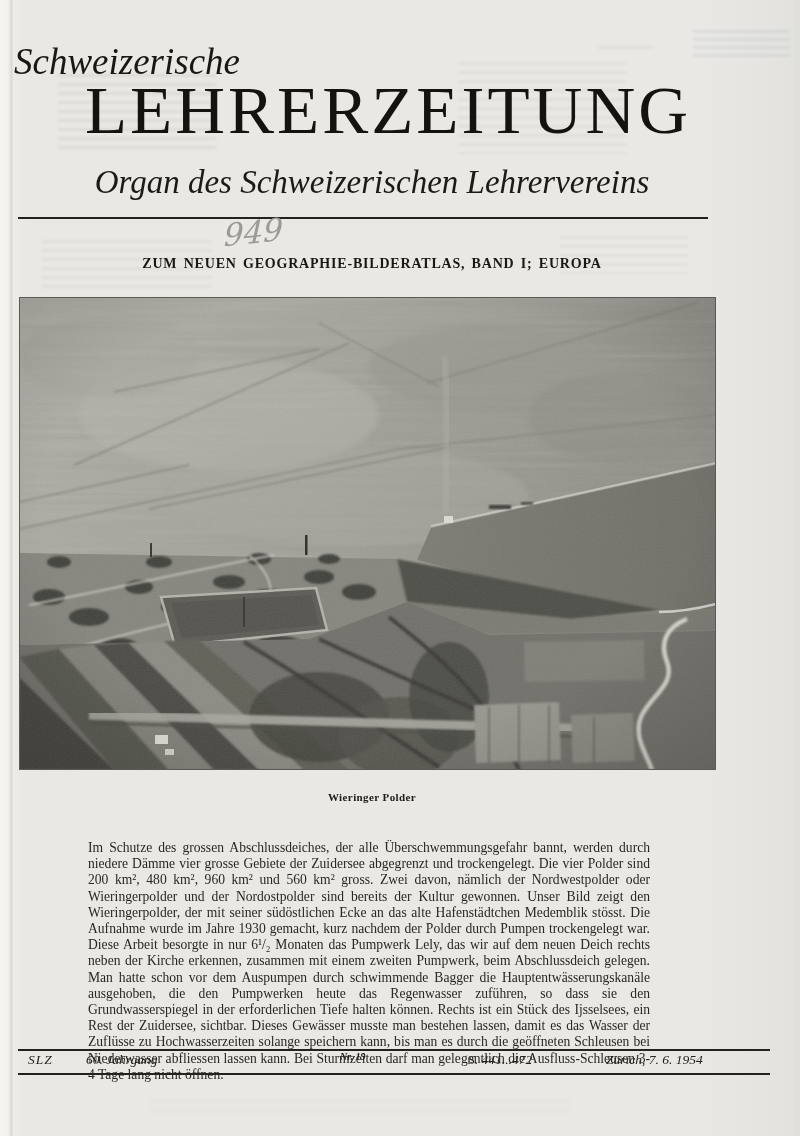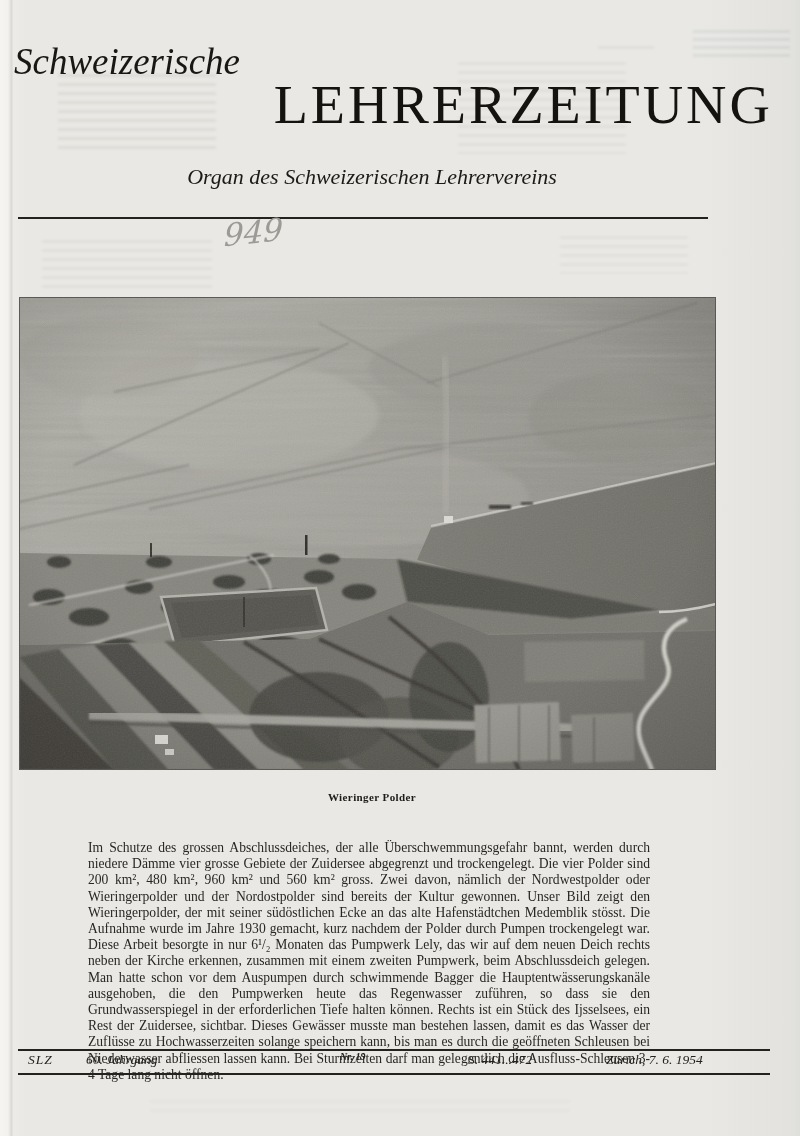--- a/index.html
+++ b/index.html
@@ -9,24 +9,24 @@
     background:linear-gradient(90deg,#efeeea 0px,#e9e8e4 26px,#e9e8e4 700px,#e3e2de 790px,#dededa 800px),#e9e8e4;
     font-family:"Liberation Serif","DejaVu Serif",serif;color:#1c1b18;
   }
   .scan-edge{position:absolute;left:0;top:0;width:13px;height:1136px;
     background:linear-gradient(90deg,#f6f5f1 0,#f2f1ed 8px,#d8d7d2 12px,rgba(216,215,210,0) 13px);}
   .ghost{position:absolute;filter:blur(.8px);
     background:repeating-linear-gradient(180deg,rgba(150,149,142,.28) 0 3px,rgba(0,0,0,0) 3px 9px);}
   .ghost.blue{background:repeating-linear-gradient(180deg,rgba(138,152,172,.30) 0 3px,rgba(0,0,0,0) 3px 8px);}
   .kicker{position:absolute;left:14px;top:42px;width:716px;text-align:left;
     font-style:italic;font-size:37px;line-height:1.1;color:#181713;}
-  .mast-title{position:absolute;left:21px;top:76px;width:752px;text-align:right;
-    font-size:56px;line-height:1.0;letter-spacing:3px;font-weight:400;color:#14130f;transform:scaleY(.99);white-space:nowrap;}
+  .mast-title{position:absolute;left:12px;top:76px;width:752px;text-align:center;
+    font-size:69px;line-height:1.0;letter-spacing:3px;font-weight:400;color:#14130f;transform:scaleY(.99);white-space:nowrap;}
   .mast-sub{position:absolute;left:14px;top:164px;width:716px;text-align:center;
-    font-style:italic;font-size:22px;color:#1b1a16;}
+    font-style:italic;font-size:33px;color:#1b1a16;}
   .rule{position:absolute;background:#23221e;}
   .rule-top{left:18px;top:217px;width:690px;height:2px;}
   .handwritten{position:absolute;left:224px;top:214px;font-style:italic;font-size:31px;
     color:#9b9a94;font-family:"DejaVu Serif",serif;transform:rotate(-6deg) skewX(-8deg);}
   .section-heading{position:absolute;left:14px;top:256px;width:716px;text-align:center;
     font-weight:700;font-size:14px;letter-spacing:.8px;word-spacing:2px;color:#191814;}
   .photo{position:absolute;left:19px;top:297px;width:697px;height:473px;margin:0;background:#a3a29a;}
   .caption-title{position:absolute;left:14px;top:791px;width:716px;text-align:center;
     font-weight:700;font-size:11px;letter-spacing:.4px;color:#1d1c18;margin:0;}
   .caption-body{position:absolute;left:88px;top:840px;width:562px;margin:0;
@@ -55,20 +55,21 @@
   <div class="ghost" style="left:560px;top:236px;width:128px;height:38px;opacity:.3;"></div>
   <div class="ghost" style="left:150px;top:1100px;width:420px;height:16px;opacity:.18;"></div>
 
   <div class="kicker">Schweizerische</div>
   <div class="mast-title">LEHRERZEITUNG</div>
   <div class="mast-sub">Organ des Schweizerischen Lehrervereins</div>
 
   <div class="rule rule-top"></div>
   <div class="handwritten">949</div>
 
+  <div class="section-heading">ZUM NEUEN GEOGRAPHIE-BILDERATLAS, BAND I; EUROPA</div>
 
   <figure class="photo" aria-label="Aerial photograph of the Wieringer polder: drained polder land behind the enclosure dike, the old harbour town Medemblik with its harbour basin, fields in the foreground and a stretch of the Ijsselsee at the right">
     <svg width="697" height="473" viewBox="0 0 697 473" xmlns="http://www.w3.org/2000/svg">
       <defs>
         <linearGradient id="gBase" x1="0" y1="0" x2="1" y2="0.4">
           <stop offset="0" stop-color="#b0afa7"></stop>
           <stop offset="0.45" stop-color="#a2a199"></stop>
           <stop offset="1" stop-color="#8b8a83"></stop>
         </linearGradient>
         <linearGradient id="gWater" x1="0" y1="0" x2="1" y2="0">

